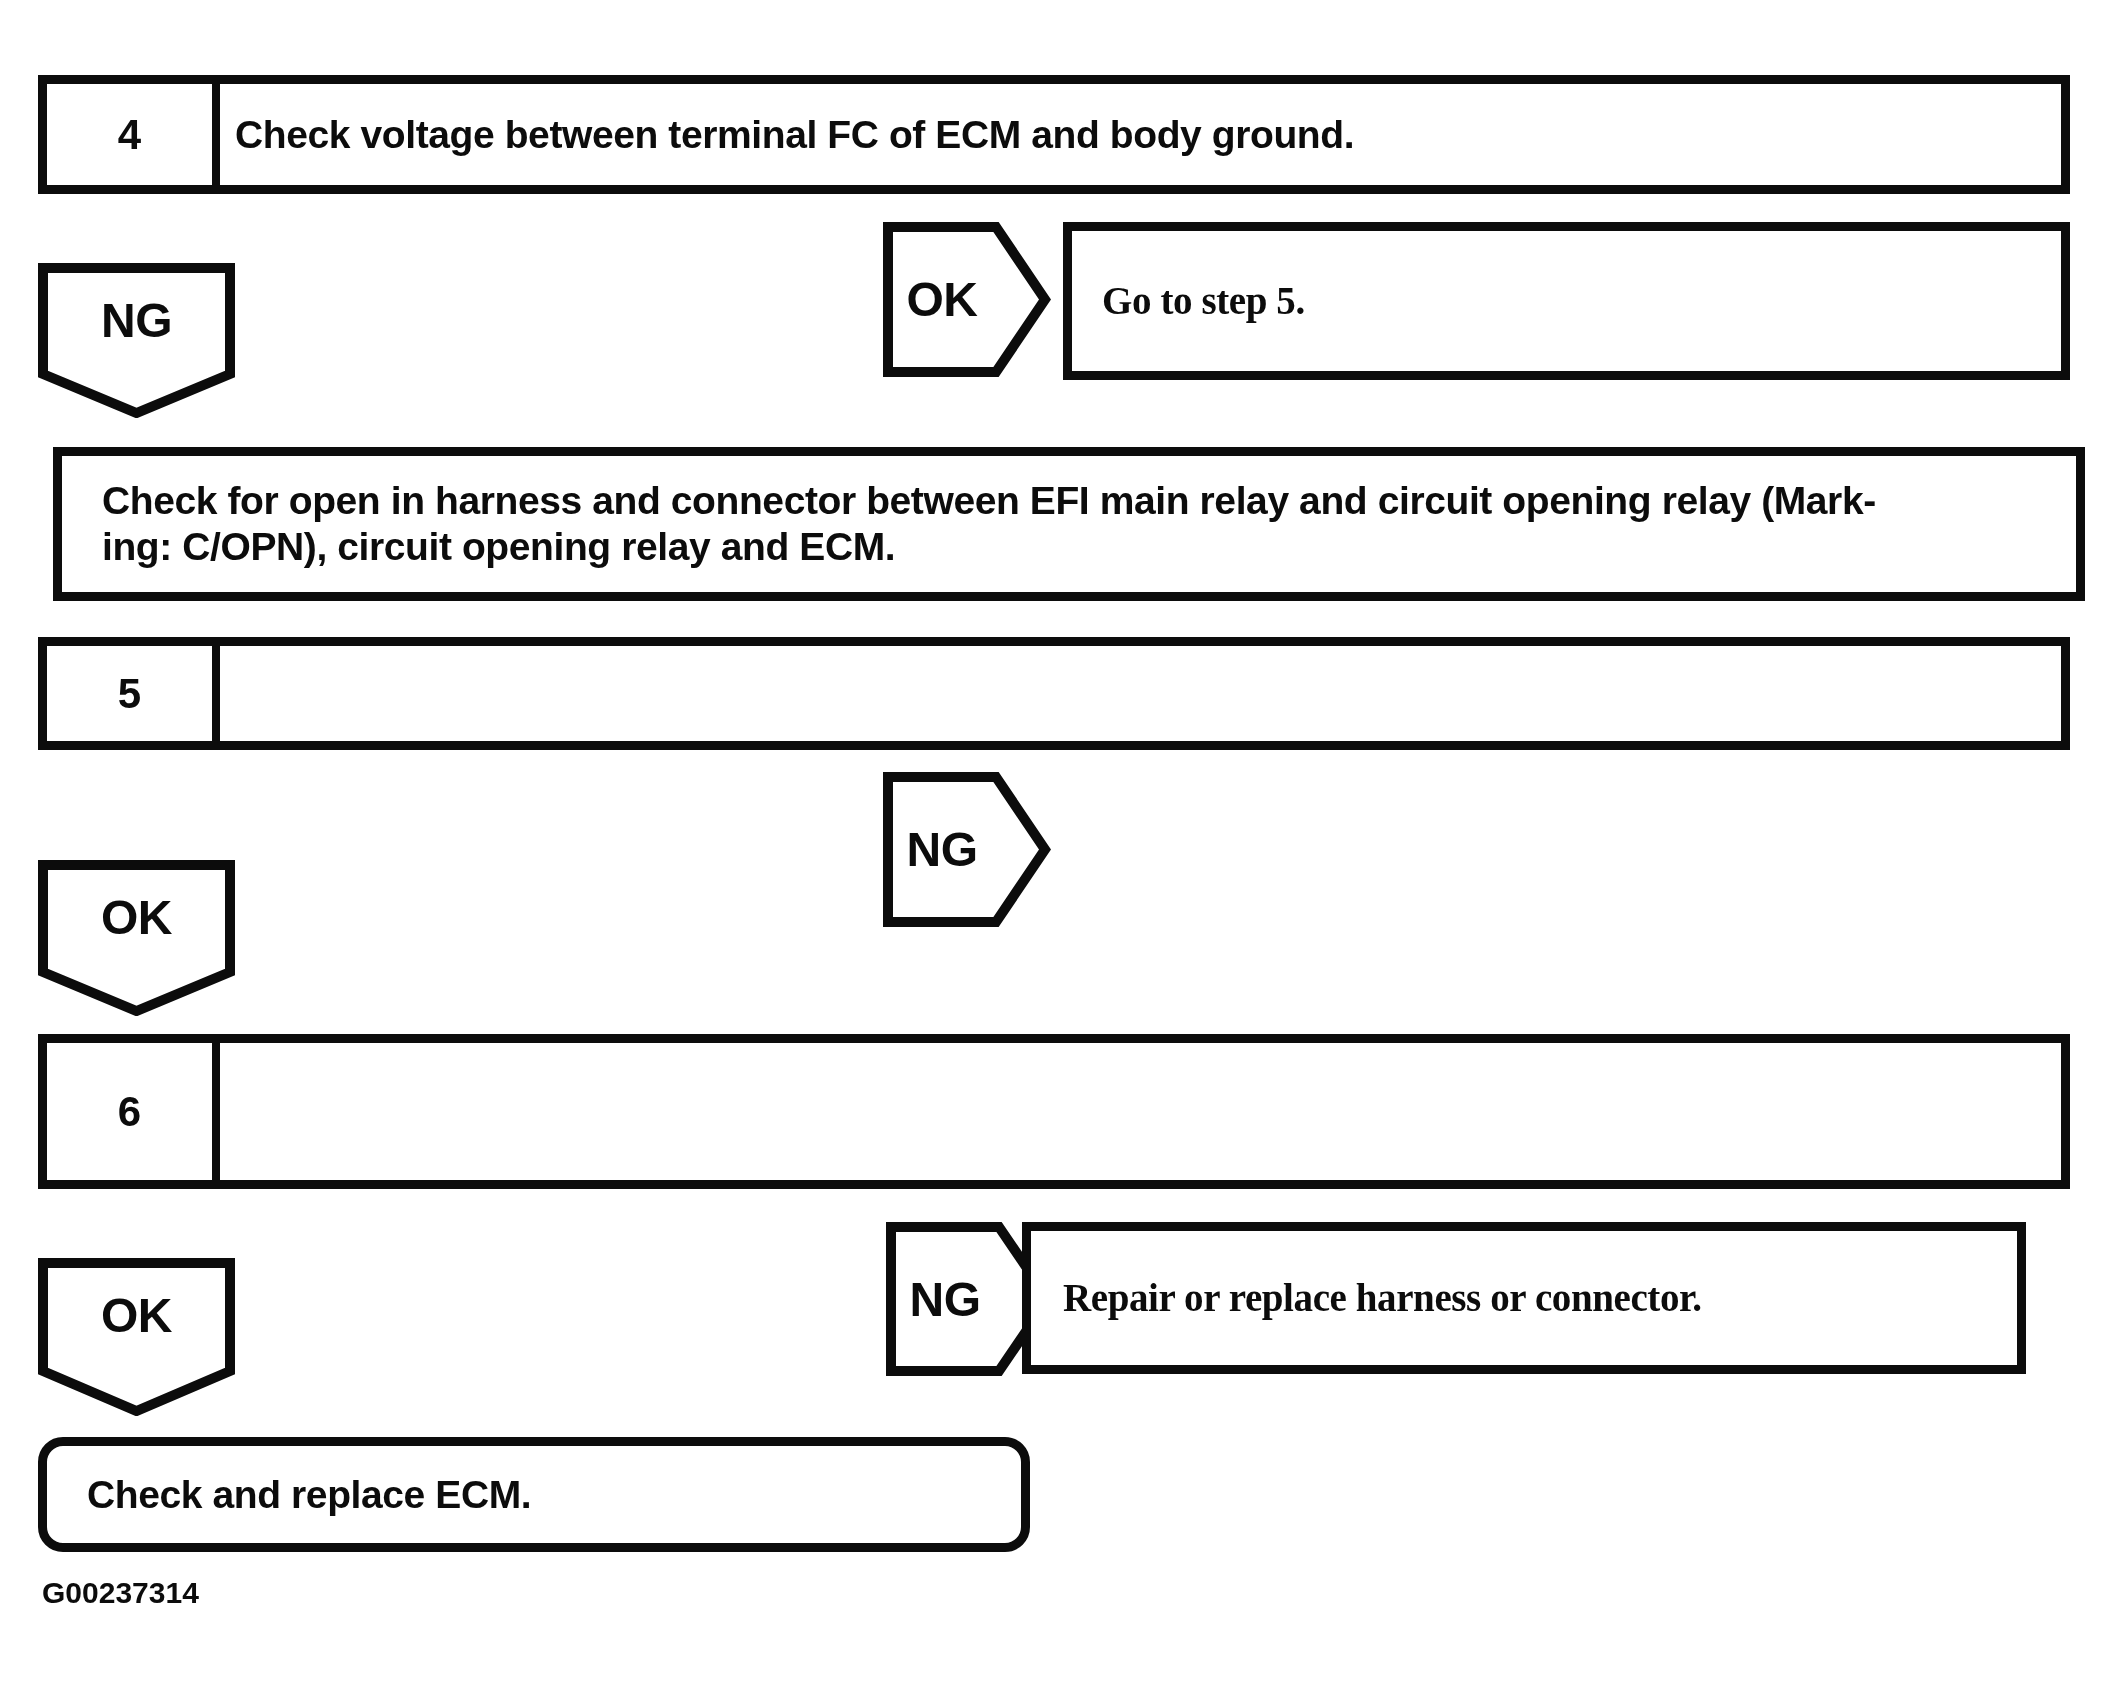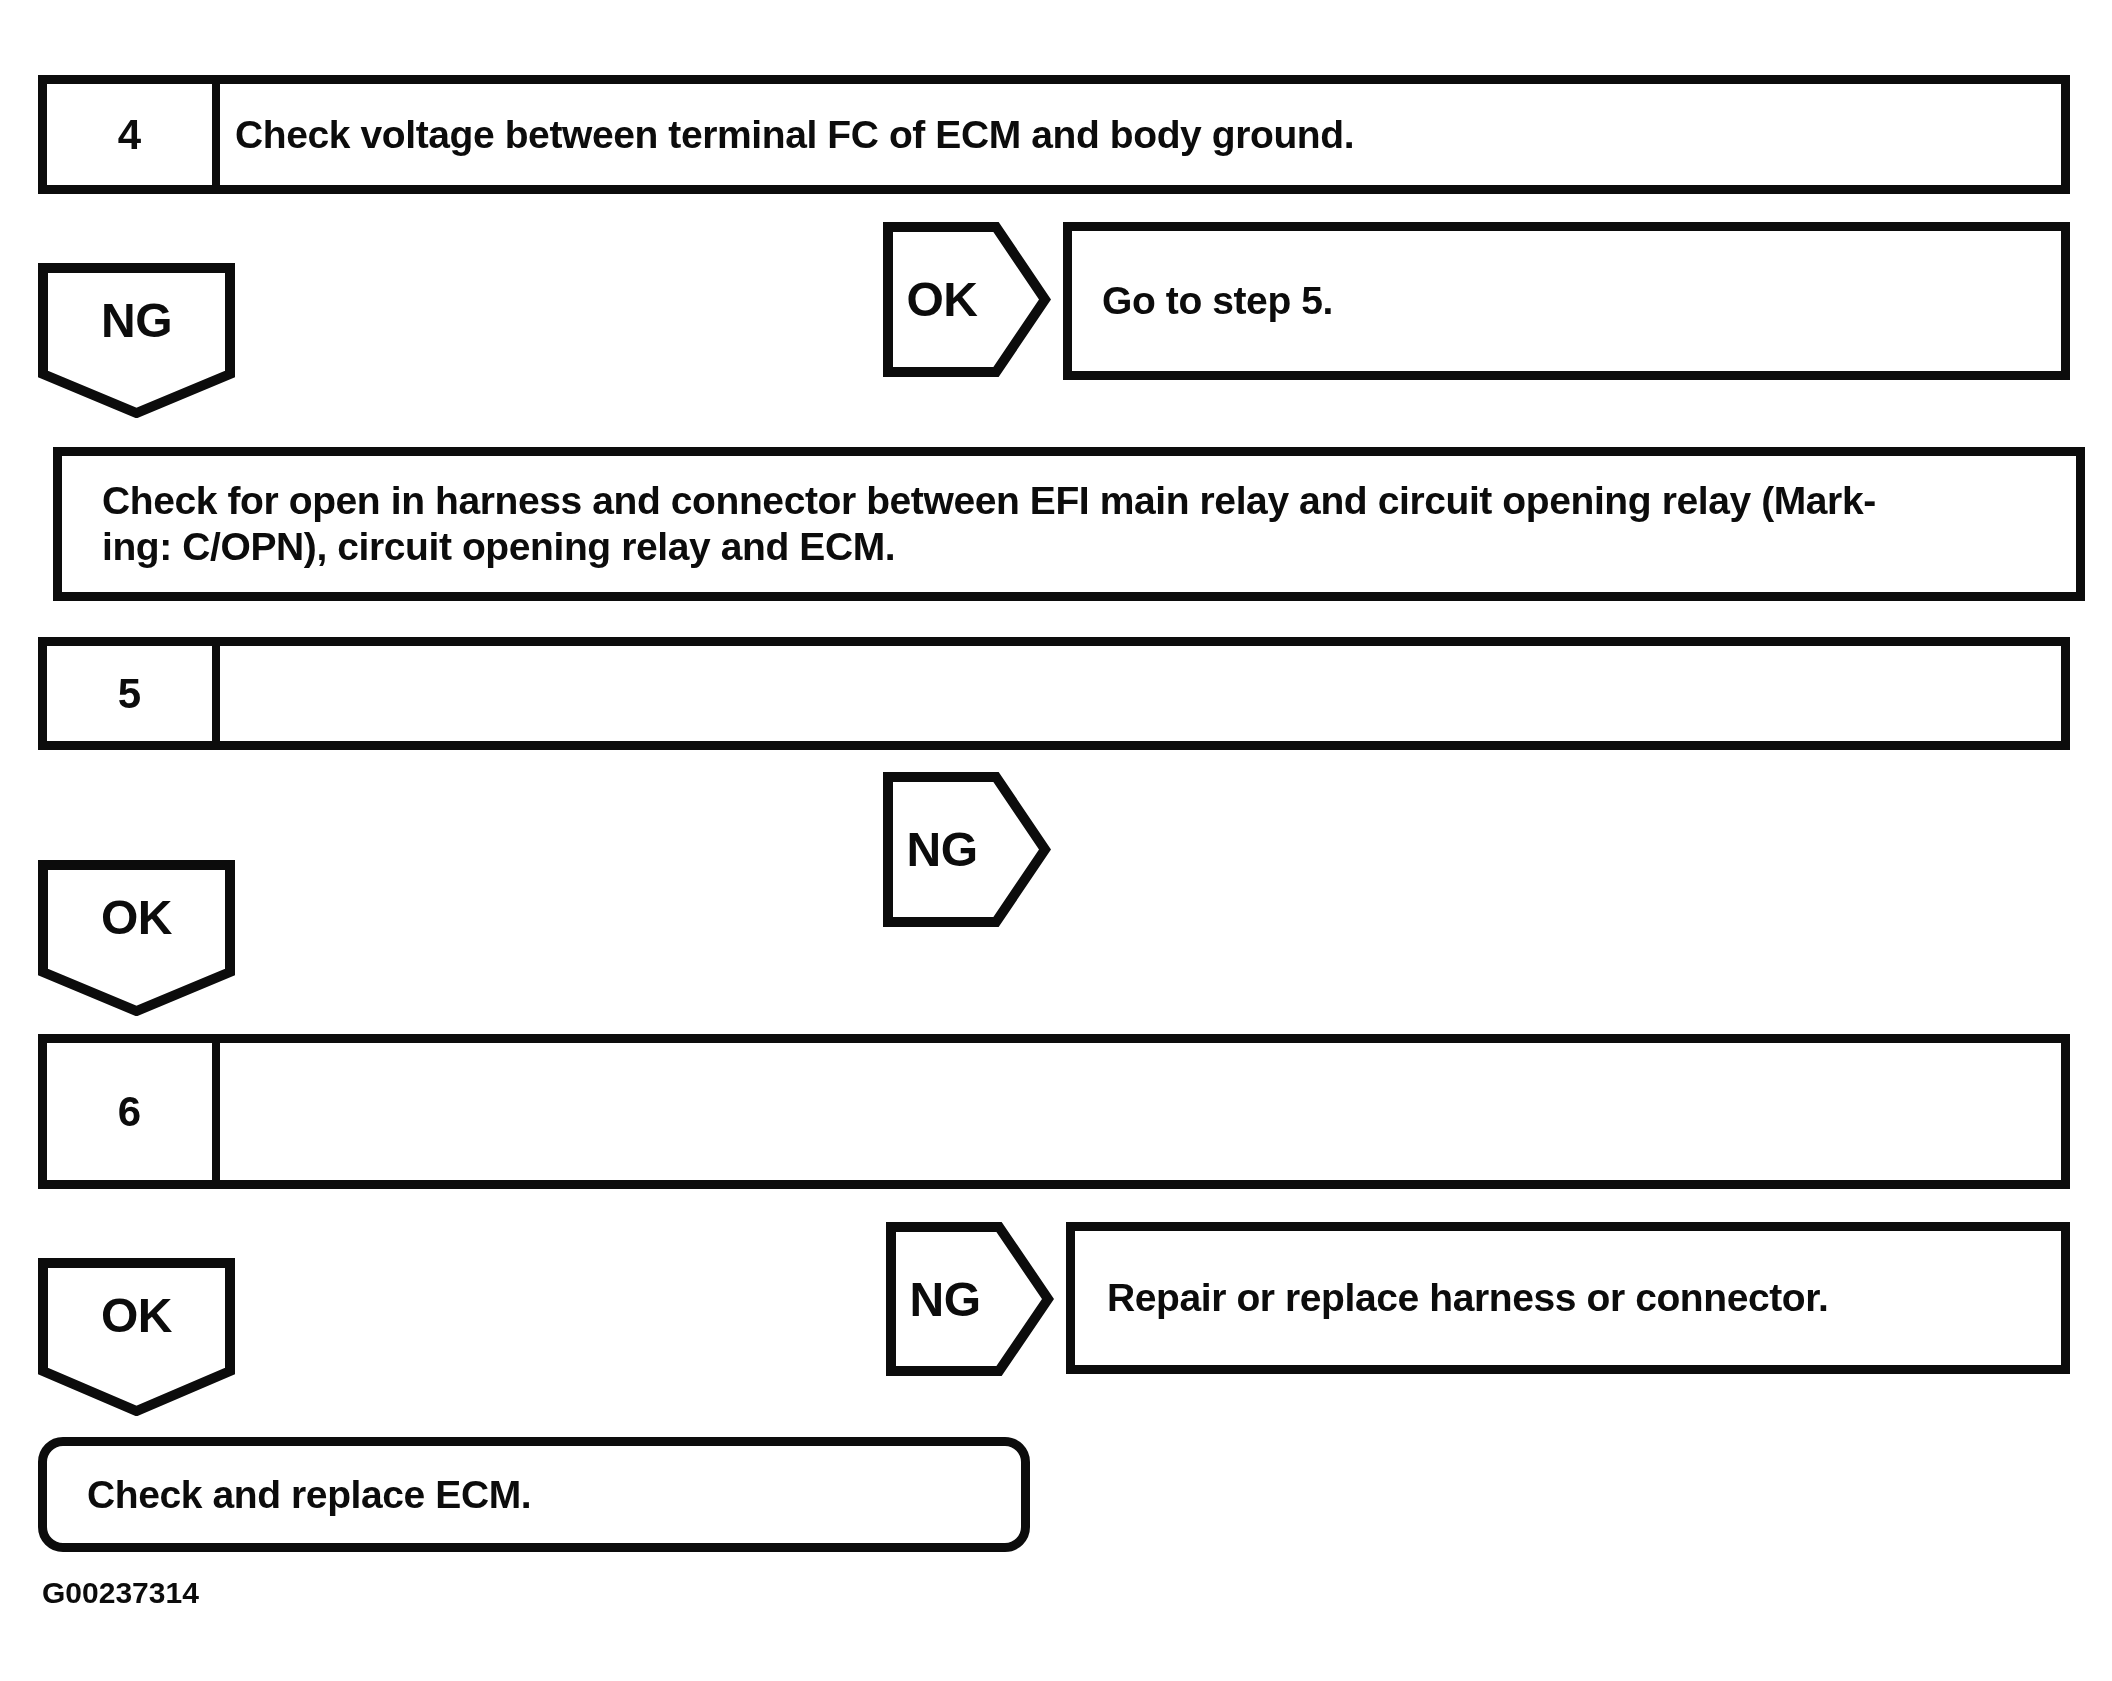--- a/index.html
+++ b/index.html
@@ -38,21 +38,21 @@
     padding-left: 15px;
     padding-right: 14px;
   }
   .btxt {
     font-size: 39px;
     font-weight: bold;
     line-height: 46px;
     letter-spacing: -0.4px;
     white-space: pre-wrap;
   }
-  .resultbox { padding-left: 30px; padding-right: 21px; }
+  .resultbox { padding-left: 30px; padding-right: 21px; font-family: Liberation Serif, serif; }
   .padbox { padding-left: 40px; padding-right: 10px; }
   .pent { position: absolute; }
   .pent svg { position: absolute; left: 0; top: 0; display: block; }
   .pent .plabel {
     position: absolute;
     display: flex;
     align-items: center;
     justify-content: center;
     font-size: 48px;
     font-weight: bold;
@@ -127,21 +127,21 @@
     <div class="numcell">6</div>
   </div>
 
   <div class="pent pent-right" style="left:886px; top:1222px; width:168px; height:154px;">
     <svg width="168" height="154" viewBox="0 0 168 154">
       <polygon points="5,5 113,5 162,77 113,149 5,149" fill="#ffffff" stroke="#0c0c0c" stroke-width="10" stroke-linejoin="miter"></polygon>
     </svg>
     <span class="plabel">NG</span>
   </div>
 
-  <div class="box resultbox" style="left:1066px; top:1222px; width:1004px; height:152px; padding-left:32px;">
+  <div class="box resultbox" style="left:1022px; top:1222px; width:1004px; height:152px; padding-left:32px;">
     <span class="btxt">Repair or replace harness or connector.</span>
   </div>
 
   <div class="pent pent-down" style="left:38px; top:1258px; width:197px; height:158px;">
     <svg width="197" height="158" viewBox="0 0 197 158">
       <polygon points="5,5 192,5 192,113 98.5,153 5,113" fill="#ffffff" stroke="#0c0c0c" stroke-width="10" stroke-linejoin="miter"></polygon>
     </svg>
     <span class="plabel">OK</span>
   </div>
 

